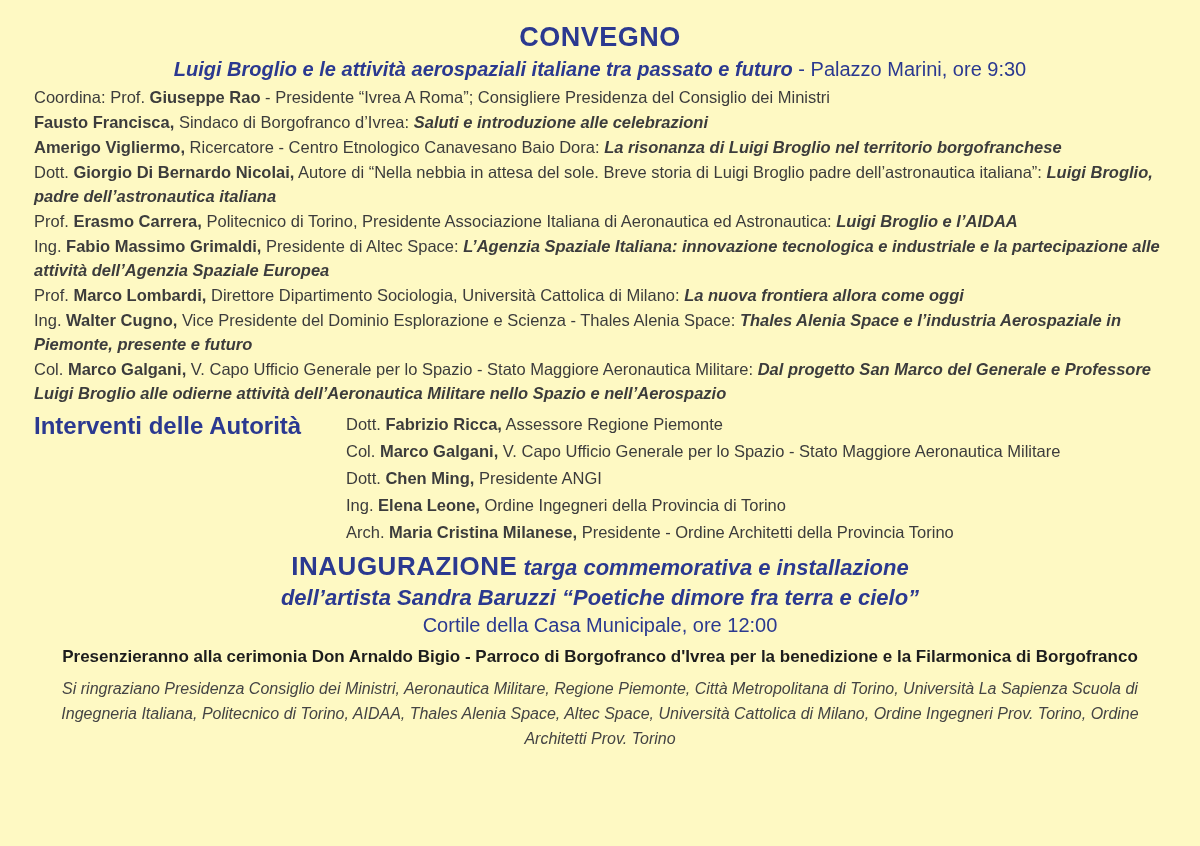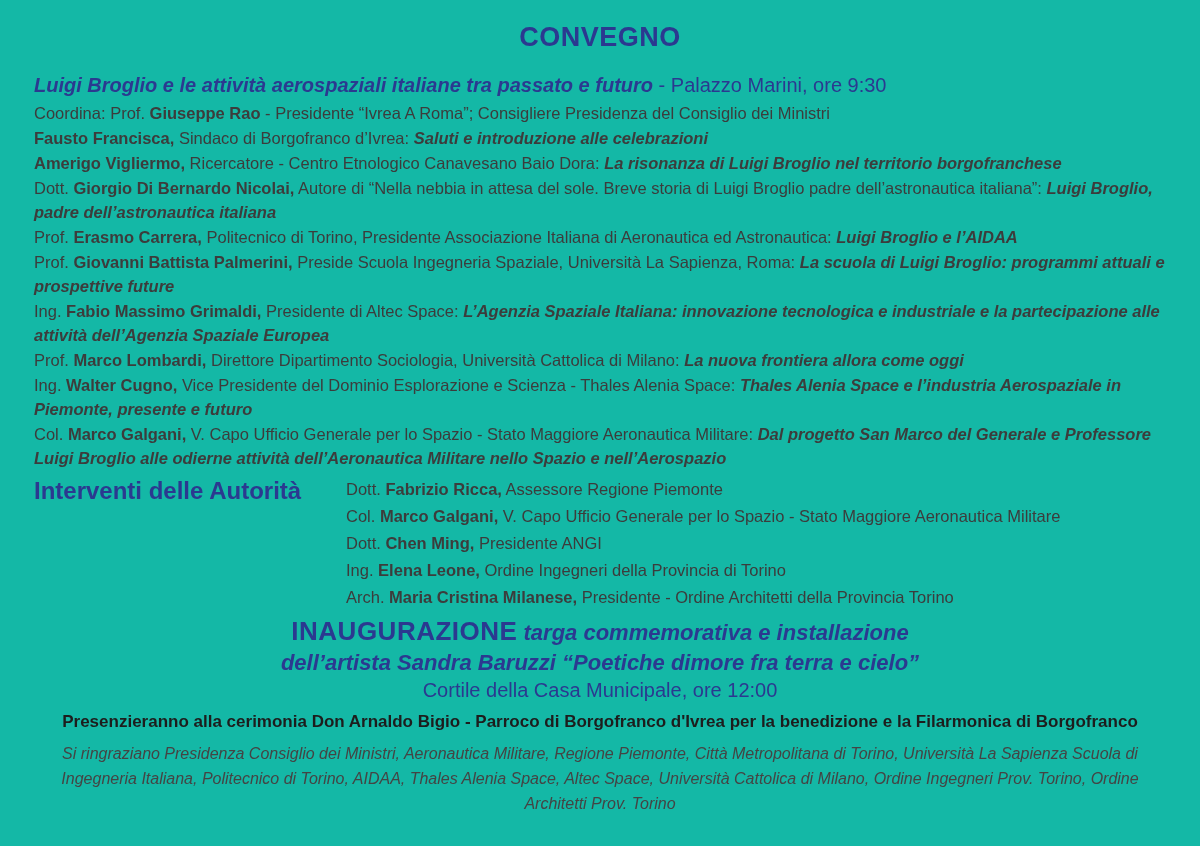--- a/index.html
+++ b/index.html
@@ -1,27 +1,27 @@
 <!DOCTYPE html>
 <html lang="it"><head>
 <meta charset="utf-8">
 <style>
   * { margin:0; padding:0; box-sizing:border-box; }
   html,body { background:#ffffff; }
   .page {
-    width:1200px; height:846px; margin:0 auto; background:#14b8a6;
+    width:1200px; height:846px; margin:0 auto; background:#fef9c3;
     font-family:"Liberation Sans","DejaVu Sans",sans-serif;
     color:#3c3c3c; padding:22px 34px 10px 34px; overflow:hidden;
   }
   .title {
     text-align:center; color:#2b3990; font-size:27px; font-weight:700;
     letter-spacing:.5px; line-height:30px;
   }
   .subtitle {
-    color:#2b3990; font-size:20px; line-height:26px; margin-top:20px;
+    text-align:center; color:#2b3990; font-size:20px; line-height:26px; margin-top:4px;
   }
   .subtitle .em { font-weight:700; font-style:italic; }
   .program { margin-top:3px; }
   .program p { font-size:16.5px; line-height:24px; margin:1px 0; }
   span.b { font-weight:700; }
   span.i { font-style:italic; }
   .authorities { display:flex; align-items:flex-start; margin-top:6px; }
   .auth-heading {
     flex:0 0 312px; color:#2b3990; font-size:24px; font-weight:700;
     line-height:28px; padding-top:1px;
@@ -52,21 +52,20 @@
   <div class="subtitle">
     <span class="em">Luigi Broglio e le attività aerospaziali italiane tra passato e futuro</span><span> - Palazzo Marini, ore 9:30</span>
   </div>
 
   <div class="program">
       <p><span>Coordina: Prof. </span><span class="b">Giuseppe Rao</span><span> - Presidente “Ivrea A Roma”; Consigliere Presidenza del Consiglio dei Ministri</span></p>
       <p><span class="b">Fausto Francisca,</span><span> Sindaco di Borgofranco d’Ivrea: </span><span class="b i">Saluti e introduzione alle celebrazioni</span></p>
       <p><span class="b">Amerigo Vigliermo,</span><span> Ricercatore - Centro Etnologico Canavesano Baio Dora: </span><span class="b i">La risonanza di Luigi Broglio nel territorio borgofranchese</span></p>
       <p><span>Dott. </span><span class="b">Giorgio Di Bernardo Nicolai,</span><span> Autore di “Nella nebbia in attesa del sole. Breve storia di Luigi Broglio padre dell’astronautica italiana”: </span><span class="b i">Luigi Broglio, padre dell’astronautica italiana</span></p>
       <p><span>Prof. </span><span class="b">Erasmo Carrera,</span><span> Politecnico di Torino, Presidente Associazione Italiana di Aeronautica ed Astronautica: </span><span class="b i">Luigi Broglio e l’AIDAA</span></p>
-      <p><span>Prof. </span><span class="b">Giovanni Battista Palmerini,</span><span> Preside Scuola Ingegneria Spaziale, Università La Sapienza, Roma: </span><span class="b i">La scuola di Luigi Broglio: programmi attuali e prospettive future</span></p>
       <p><span>Ing. </span><span class="b">Fabio Massimo Grimaldi,</span><span> Presidente di Altec Space: </span><span class="b i">L’Agenzia Spaziale Italiana: innovazione tecnologica e industriale e la partecipazione alle attività dell’Agenzia Spaziale Europea</span></p>
       <p><span>Prof. </span><span class="b">Marco Lombardi,</span><span> Direttore Dipartimento Sociologia, Università Cattolica di Milano: </span><span class="b i">La nuova frontiera allora come oggi</span></p>
       <p><span>Ing. </span><span class="b">Walter Cugno,</span><span> Vice Presidente del Dominio Esplorazione e Scienza - Thales Alenia Space: </span><span class="b i">Thales Alenia Space e l’industria Aerospaziale in Piemonte, presente e futuro</span></p>
       <p><span>Col. </span><span class="b">Marco Galgani,</span><span> V. Capo Ufficio Generale per lo Spazio - Stato Maggiore Aeronautica Militare: </span><span class="b i">Dal progetto San Marco del Generale e Professore Luigi Broglio alle odierne attività dell’Aeronautica Militare nello Spazio e nell’Aerospazio</span></p>
     </div>
 
   <div class="authorities">
     <div class="auth-heading">Interventi delle Autorità</div>
     <div class="auth-list">
         <p><span>Dott. </span><span class="b">Fabrizio Ricca,</span><span> Assessore Regione Piemonte</span></p>

